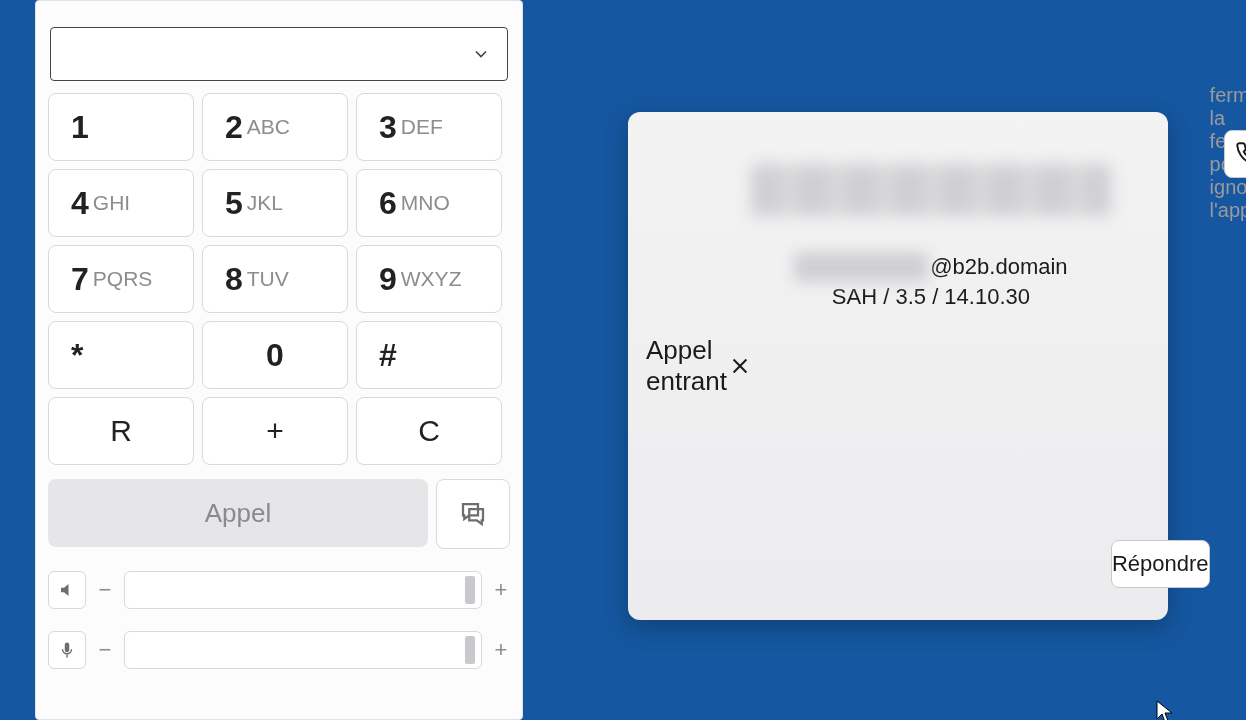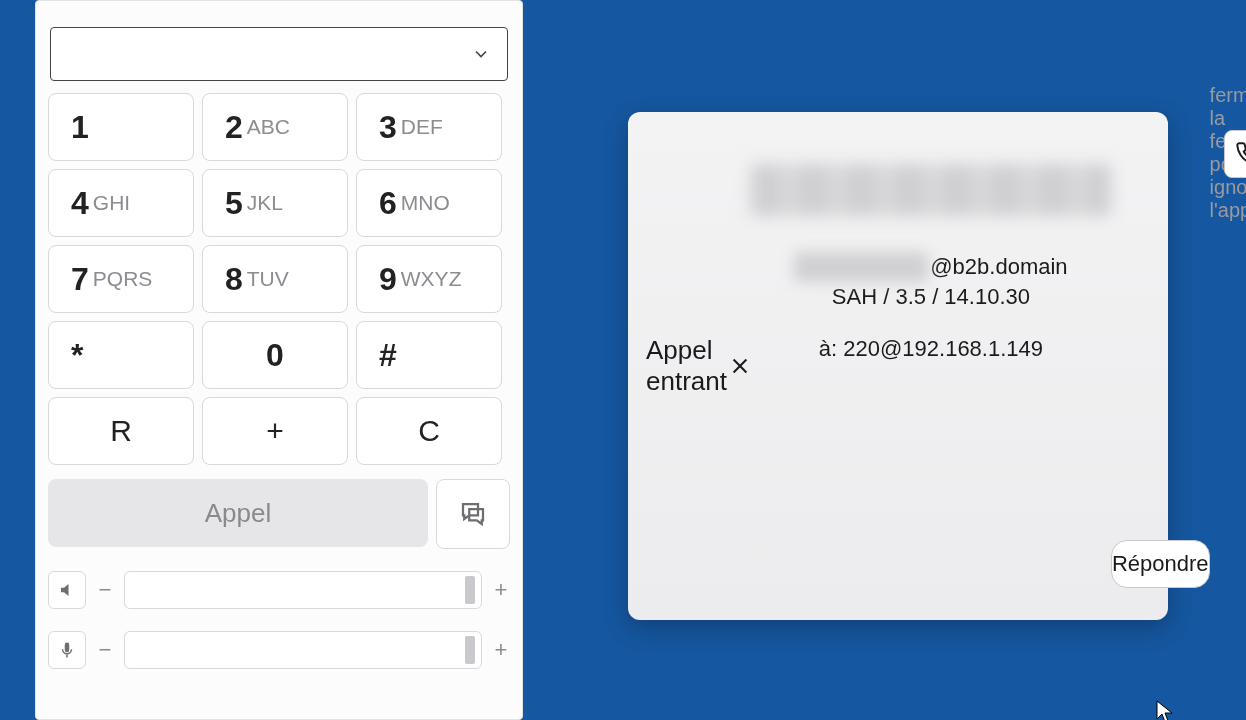--- a/index.html
+++ b/index.html
@@ -217,21 +217,21 @@
     display:flex;
     gap: 22px;
     margin-top: auto;
     margin-bottom: 14px;
   }
   .p-btn {
     flex:1;
     height: 46px;
     background:#fff;
     border:1px solid #c9c9cd;
-    border-radius: 16px;
+    border-radius: 8px;
     display:flex; align-items:center; justify-content:center;
     font-size: 22px;
     color:#1b1b1b;
     cursor:pointer;
   }
   .popup-footer {
     display:flex;
     align-items:center;
     position:relative;
     height:46px;
@@ -384,21 +384,20 @@
 
   <div class="popup-body">
     <div class="blur-caller"></div>
 
     <div class="info-line">
       <span class="blur-chip"></span>
       <span>@b2b.domain</span>
     </div>
     <div class="info-line">SAH / 3.5 / 14.10.30</div>
     <div class="gap"></div>
-    <div class="info-line">à: 220@192.168.1.149</div>
   </div>
 
   <div class="popup-buttons">
     <div class="p-btn">
       <span>Répondre</span>
     </div>
   </div>
 
   <div class="popup-footer">
     <div class="hint">fermer la fenêtre pour ignorer l'appel</div>

